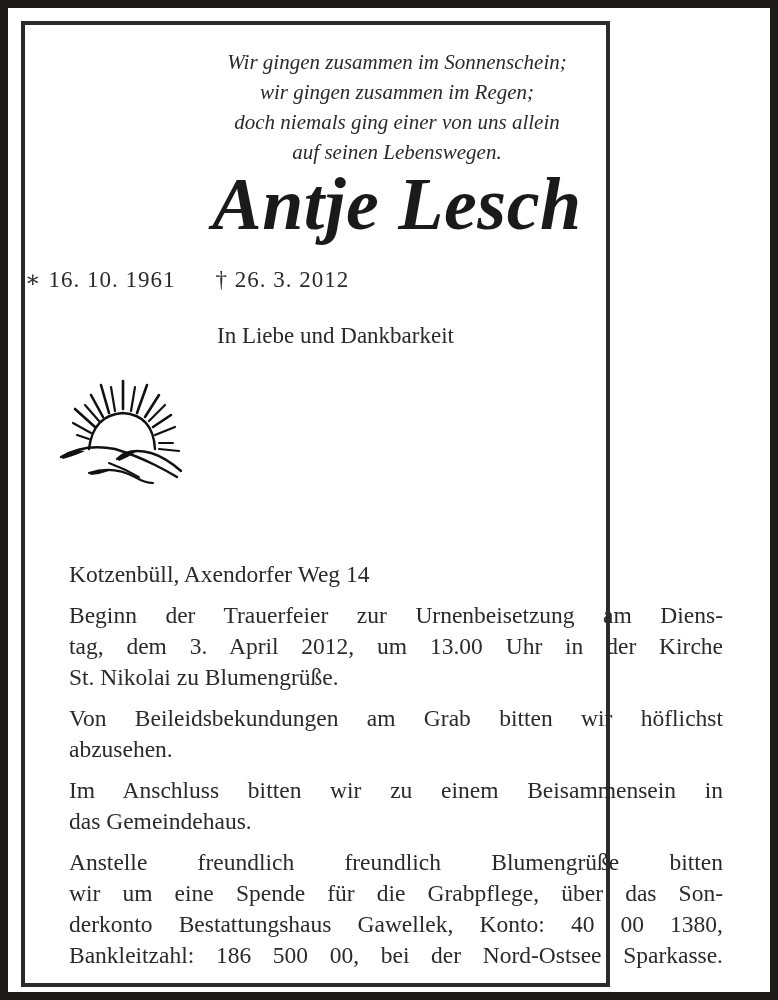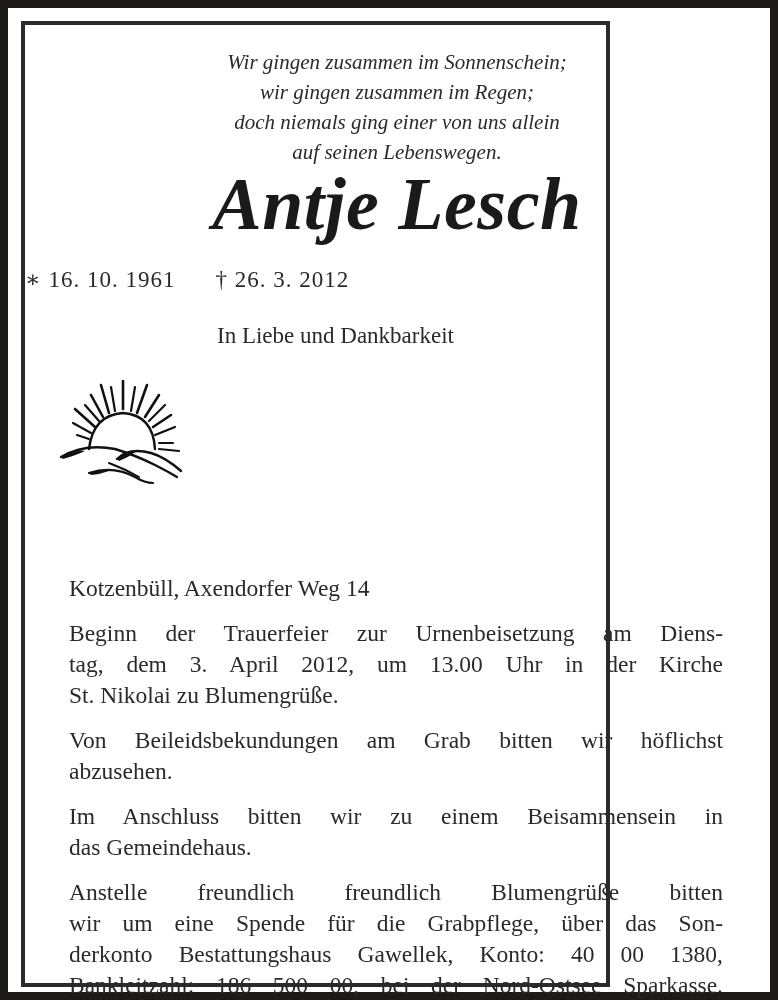--- a/index.html
+++ b/index.html
@@ -38,21 +38,21 @@
   .family {
     position: absolute; left: 184px; top: 346px;
     font-weight: bold; font-size: 24px; line-height: 31px; color: #1e1e1e;
   }
   .family div { white-space: nowrap; }
   .body {
     position: absolute; left: 44px; top: 534px; width: 654px;
     font-size: 23.5px; line-height: 31px; color: #2a2a2a;
     text-align: justify; hyphens: manual;
   }
-  .body p { margin: 14px 0 10px 0; }
+  .body p { margin: 0 0 10px 0; }
   .body .line { display: block; text-align: justify; text-align-last: justify; white-space: nowrap; }
   .body .line.last { text-align-last: left; }
 </style>
 </head>
 <body>
 
 <div class="frame-outer">
   <div class="frame-inner">
 
     <div class="poem serif">

